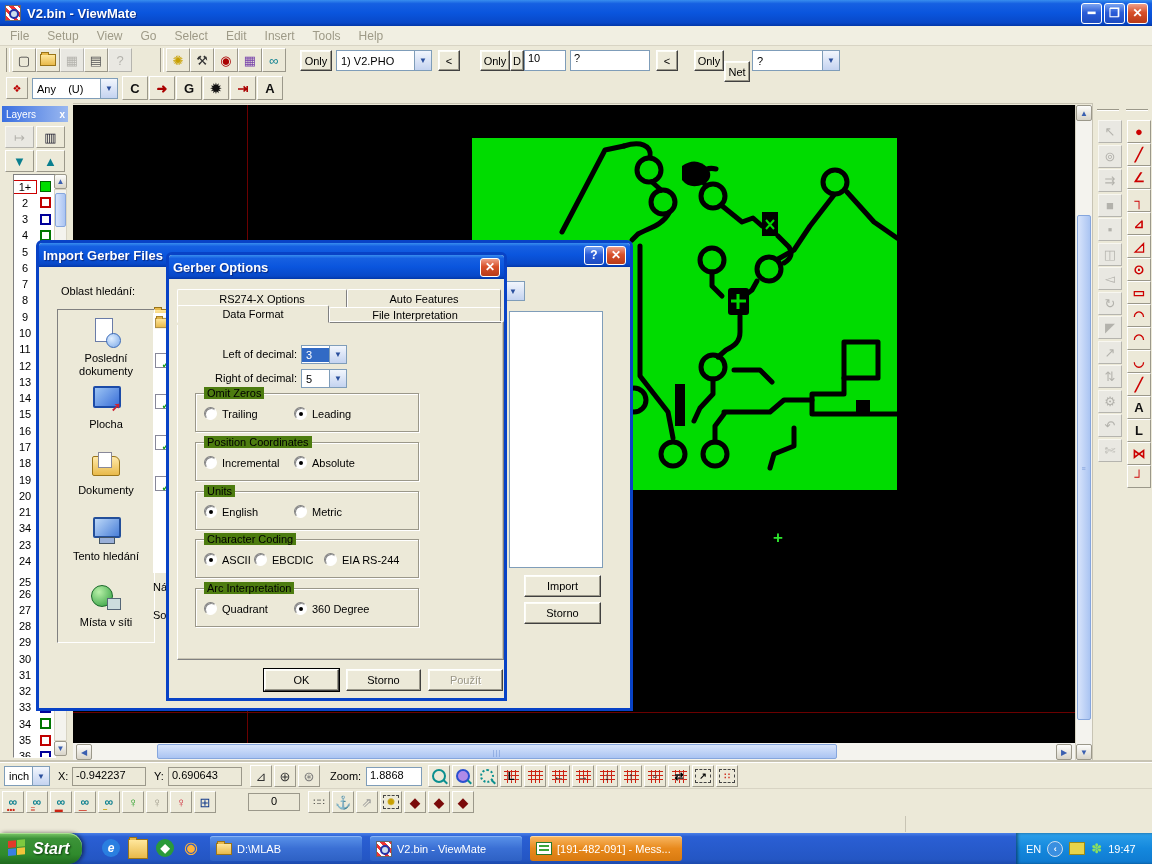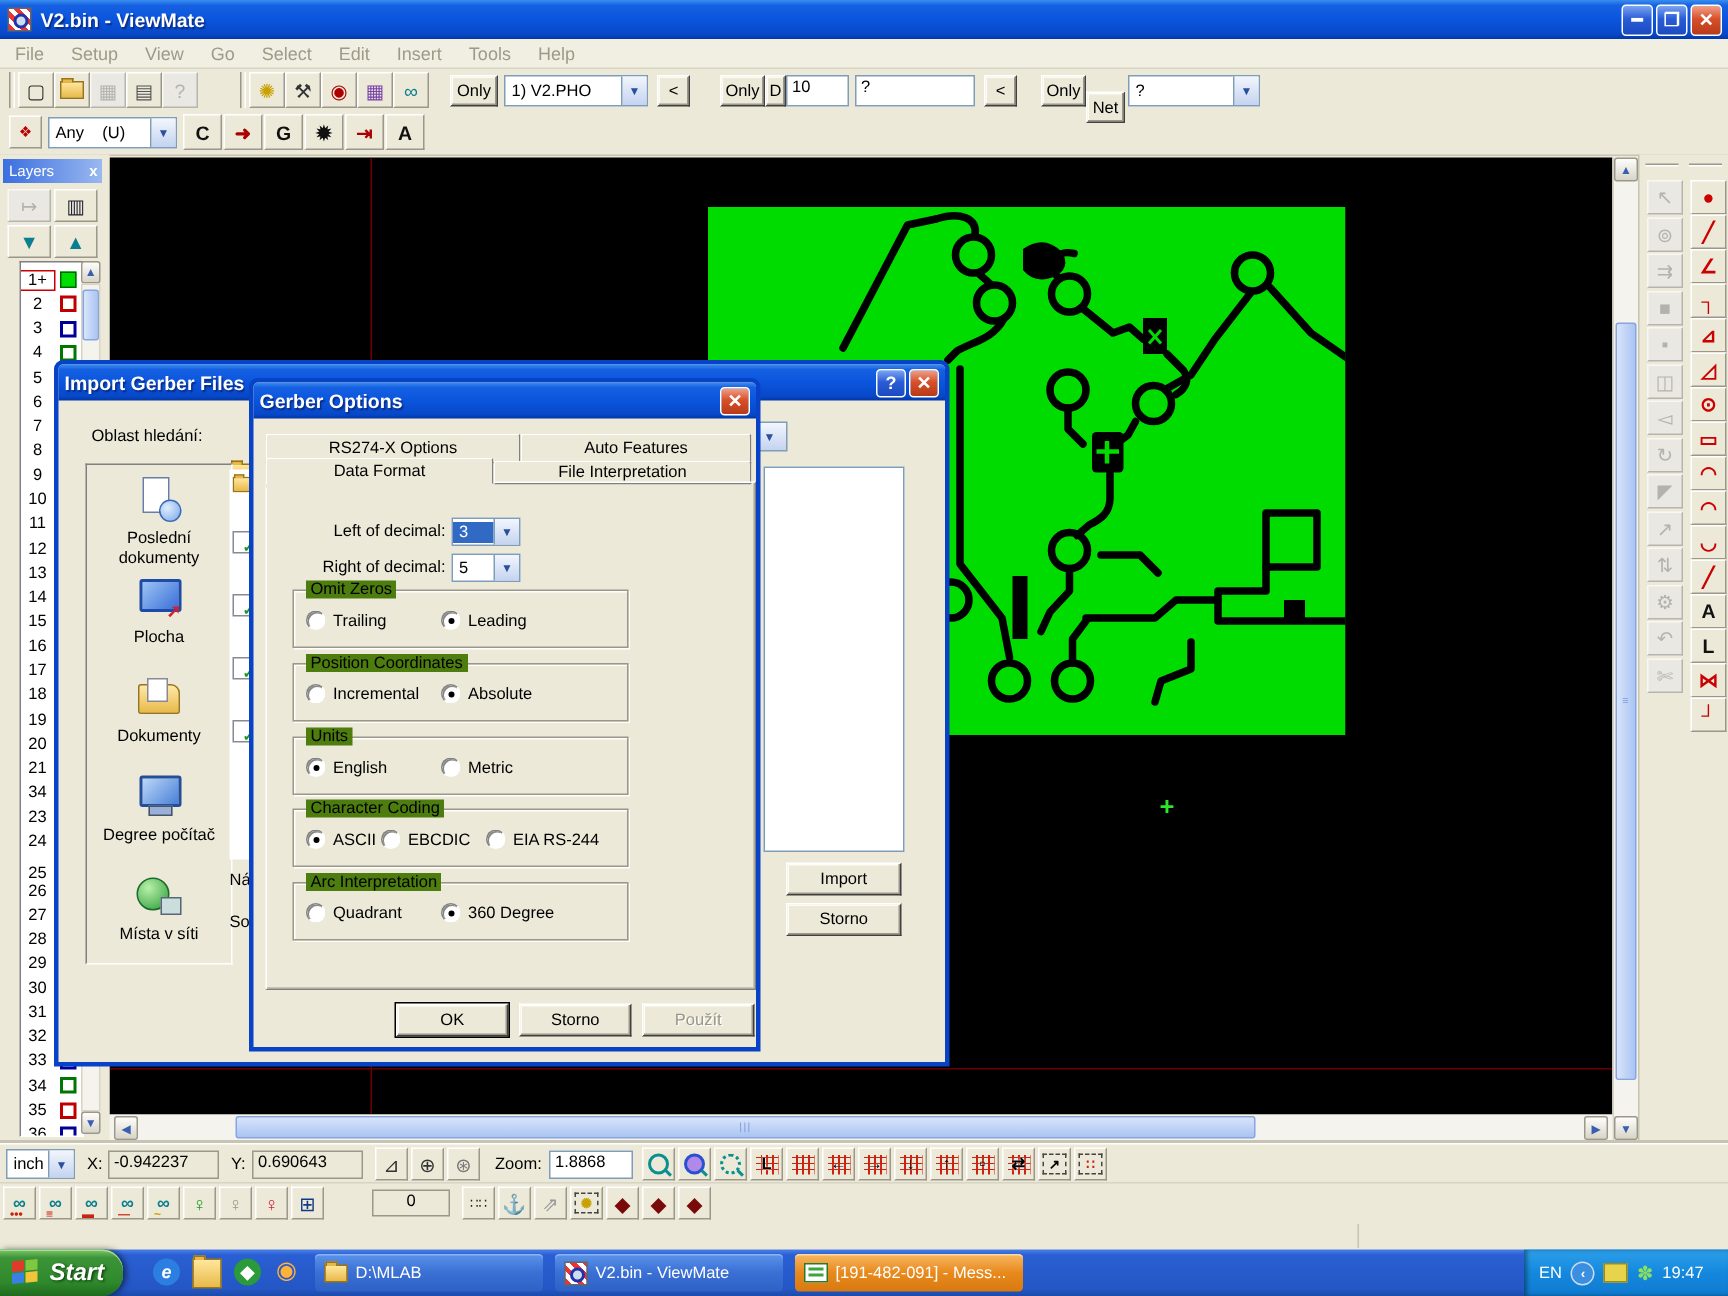--- a/index.html
+++ b/index.html
@@ -683,21 +683,21 @@
     <span class="abs" style="left:22px;top:42px;">Oblast hledání:</span>
     <span class="abs ic fold" style="left:114px;top:42px;"></span>
     <div class="abs combo" style="left:462px;top:38px;width:24px;height:20px;">
       <span class="drop" style="border:none;flex:1;">▼</span>
     </div>
     
     <div class="abs bevel-in" style="left:18px;top:66px;width:96px;height:332px;background:#ece9d8;" id="places-bar">
         <div class="abs" style="left: 0px; top: 8px; width: 96px; text-align: center;"><span class="pic recent"></span><div style="font-size: 11px; margin-top: 2px; white-space: normal; line-height: 1.15;">Poslední dokumenty</div></div>
         <div class="abs" style="left: 0px; top: 74px; width: 96px; text-align: center;"><span class="pic desktop"></span><div style="font-size: 11px; margin-top: 2px; white-space: normal; line-height: 1.15;">Plocha</div></div>
         <div class="abs" style="left: 0px; top: 140px; width: 96px; text-align: center;"><span class="pic docs"></span><div style="font-size: 11px; margin-top: 2px; white-space: normal; line-height: 1.15;">Dokumenty</div></div>
-        <div class="abs" style="left: 0px; top: 206px; width: 96px; text-align: center;"><span class="pic computer"></span><div style="font-size: 11px; margin-top: 2px; white-space: normal; line-height: 1.15;">Degree počítač</div></div>
+        <div class="abs" style="left: 0px; top: 206px; width: 96px; text-align: center;"><span class="pic computer"></span><div style="font-size: 11px; margin-top: 2px; white-space: normal; line-height: 1.15;">Tento hledání</div></div>
         <div class="abs" style="left: 0px; top: 272px; width: 96px; text-align: center;"><span class="pic network"></span><div style="font-size: 11px; margin-top: 2px; white-space: normal; line-height: 1.15;">Místa v síti</div></div>
       </div>
     
     <div class="abs" style="left:114px;top:70px;width:16px;height:260px;background:#fff;">
       <span class="abs ic fold" style="left:1px;top:4px;transform:scale(.85);"></span>
       <span class="abs minifile" style="left:2px;top:26px;"><i>✓</i></span>
       <span class="abs minifile" style="left:2px;top:50px;"><i>✓</i></span>
       <span class="abs minifile" style="left:2px;top:74px;"><i>✓</i></span>
       <span class="abs minifile" style="left:2px;top:98px;"><i>✓</i></span>
     </div>

